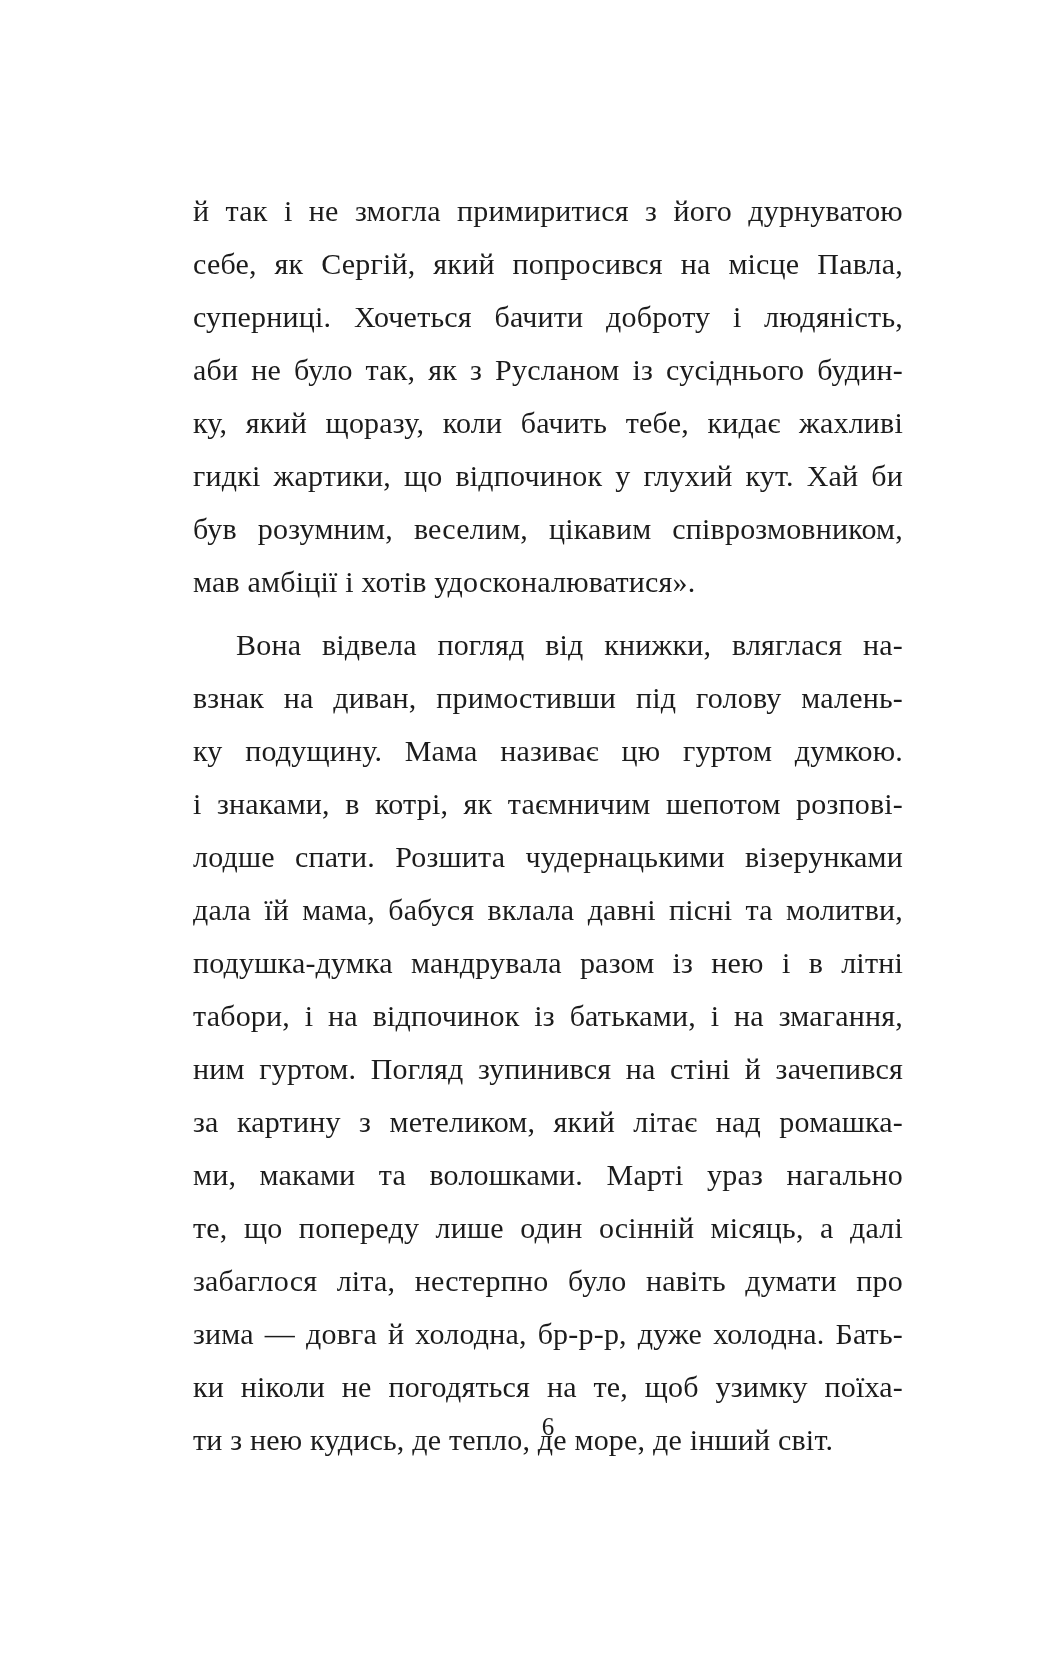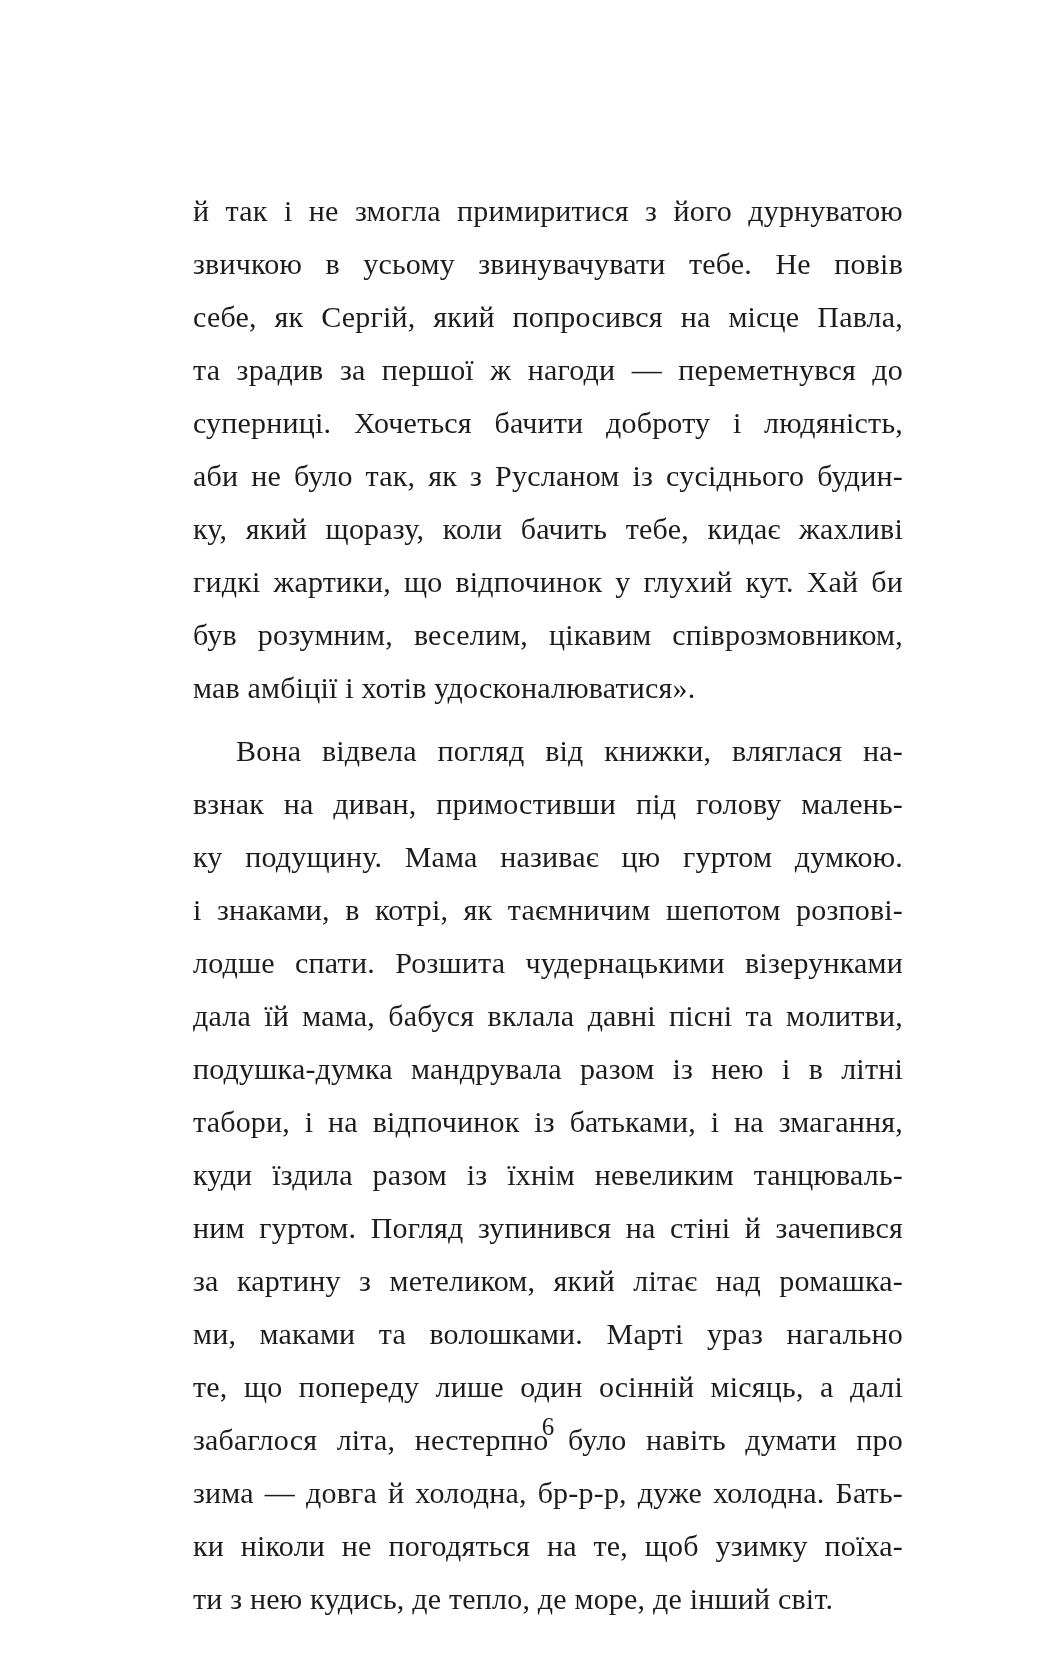--- a/index.html
+++ b/index.html
@@ -53,40 +53,37 @@
     color: #1c1c1c;
   }
 </style>
 </head>
 <body>
 
 <div class="book-page">
   <div class="text-block" id="text-block">
       <div class="para">
         <div class="line">й так і не змогла примиритися з його дурнуватою</div>
-        <div class="line">звичкою в усьому звинувачувати тебе. Не повів</div>
         <div class="line">себе, як Сергій, який попросився на місце Павла,</div>
-        <div class="line">та зрадив за першої ж нагоди — переметнувся до</div>
         <div class="line">суперниці.  Хочеться бачити доброту і людяність,</div>
         <div class="line">аби не було так, як з Русланом із сусіднього будин-</div>
         <div class="line">ку, який щоразу, коли бачить тебе, кидає жахливі</div>
         <div class="line">гидкі жартики, що відпочинок у глухий кут. Хай би</div>
         <div class="line">був розумним, веселим, цікавим співрозмовником,</div>
         <div class="line last">мав амбіції і хотів удосконалюватися».</div>
       </div>
       <div class="para">
         <div class="line indent">Вона відвела погляд від книжки, вляглася на-</div>
         <div class="line">взнак на диван, примостивши під голову малень-</div>
         <div class="line">ку подущину. Мама називає цю гуртом думкою.</div>
         <div class="line">і знаками, в котрі, як таємничим шепотом розпові-</div>
         <div class="line">лодше спати. Розшита чудернацькими візерунками</div>
         <div class="line">дала їй мама, бабуся вклала давні пісні та молитви,</div>
         <div class="line">подушка-думка мандрувала разом із нею і в літні</div>
         <div class="line">табори, і на відпочинок із батьками, і на змагання,</div>
-        <div class="line">куди їздила разом із їхнім невеликим танцюваль-</div>
         <div class="line">ним гуртом. Погляд зупинився на стіні й зачепився</div>
         <div class="line">за картину з метеликом, який літає над ромашка-</div>
         <div class="line">ми, маками та волошками. Марті ураз нагально</div>
         <div class="line">те, що попереду лише один осінній місяць, а далі</div>
         <div class="line">забаглося літа, нестерпно було навіть думати про</div>
         <div class="line">зима — довга й холодна, бр-р-р, дуже холодна. Бать-</div>
         <div class="line">ки ніколи не погодяться на те, щоб узимку поїха-</div>
         <div class="line last">ти з нею кудись, де тепло, де море, де інший світ.</div>
       </div>
     </div>

